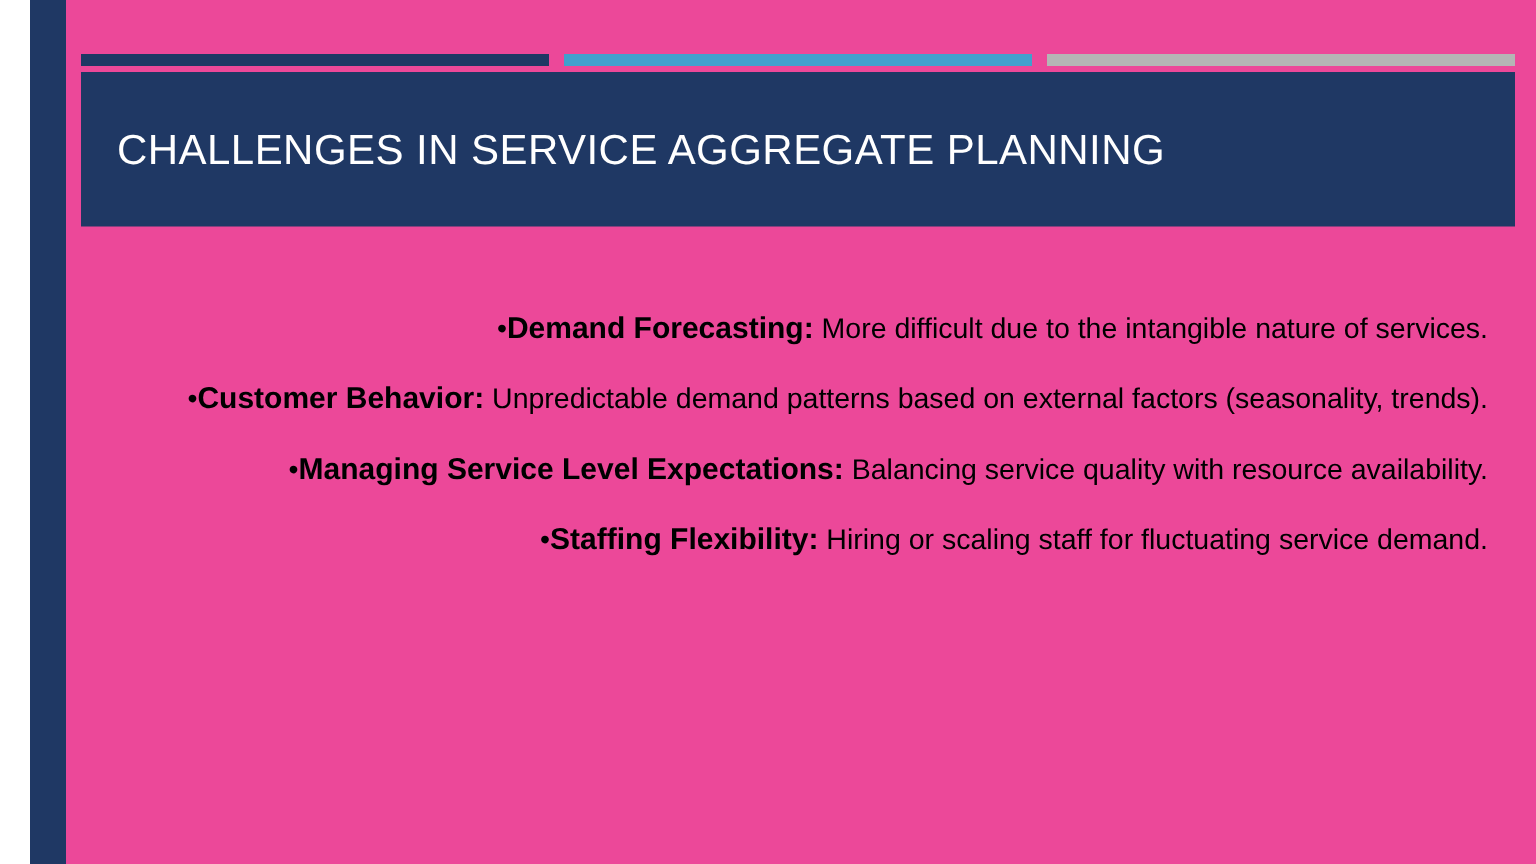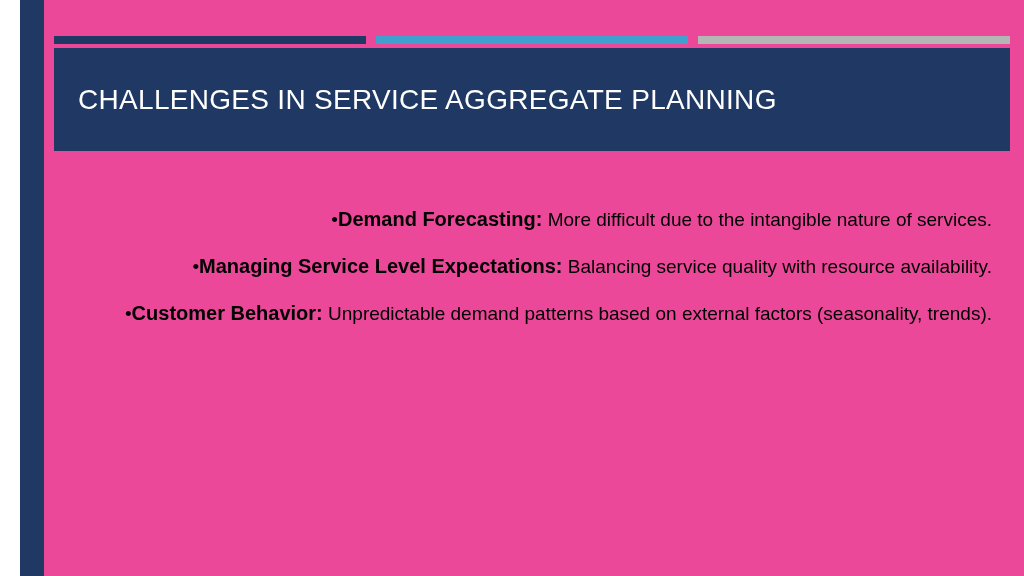--- a/index.html
+++ b/index.html
@@ -124,23 +124,26 @@
     <div class="title-text">CHALLENGES IN SERVICE AGGREGATE PLANNING</div>
   </div>
 
   <div class="body-content">
 
     <p class="bullet-line">
       <span class="bullet-mark">•</span><span class="bullet-head">Demand Forecasting:</span><span class="bullet-rest"> More difficult due to the intangible nature of services.</span>
     </p>
 
     <p class="bullet-line">
+      <span class="bullet-mark">•</span><span class="bullet-head">Customer Behavior:</span><span class="bullet-rest"> Unpredictable demand patterns based on external factors (seasonality, trends).</span>
+    </p>
+
+    <p class="bullet-line">
       <span class="bullet-mark">•</span><span class="bullet-head">Managing Service Level Expectations:</span><span class="bullet-rest"> Balancing service quality with resource availability.</span>
     </p>
 
     <p class="bullet-line">
-      <span class="bullet-mark">•</span><span class="bullet-head">Customer Behavior:</span><span class="bullet-rest"> Unpredictable demand patterns based on external factors (seasonality, trends).</span>
+      <span class="bullet-mark">•</span><span class="bullet-head">Staffing Flexibility:</span><span class="bullet-rest"> Hiring or scaling staff for fluctuating service demand.</span>
     </p>
-
 
   </div>
 
 </div>
 
 </body></html>

